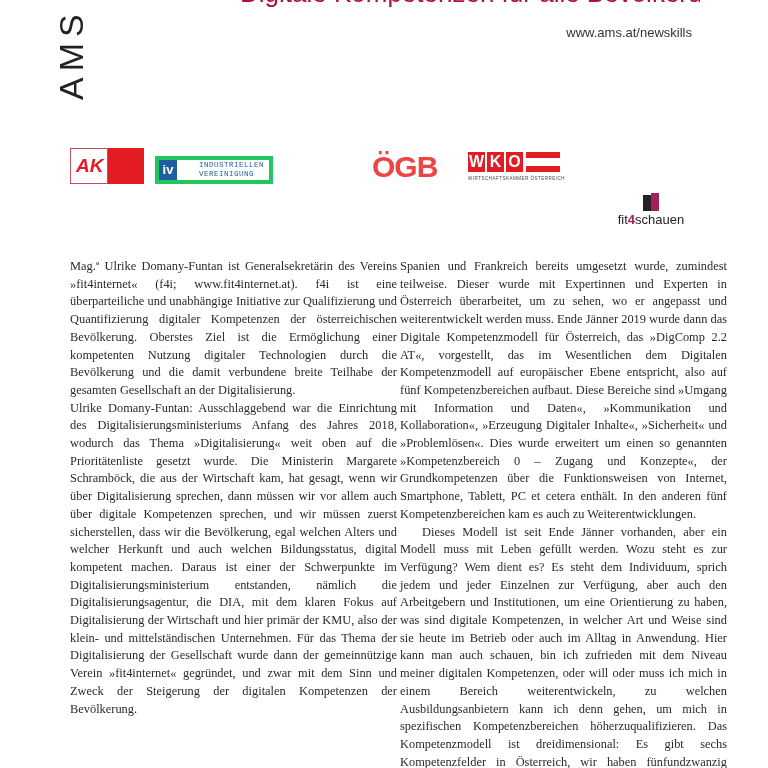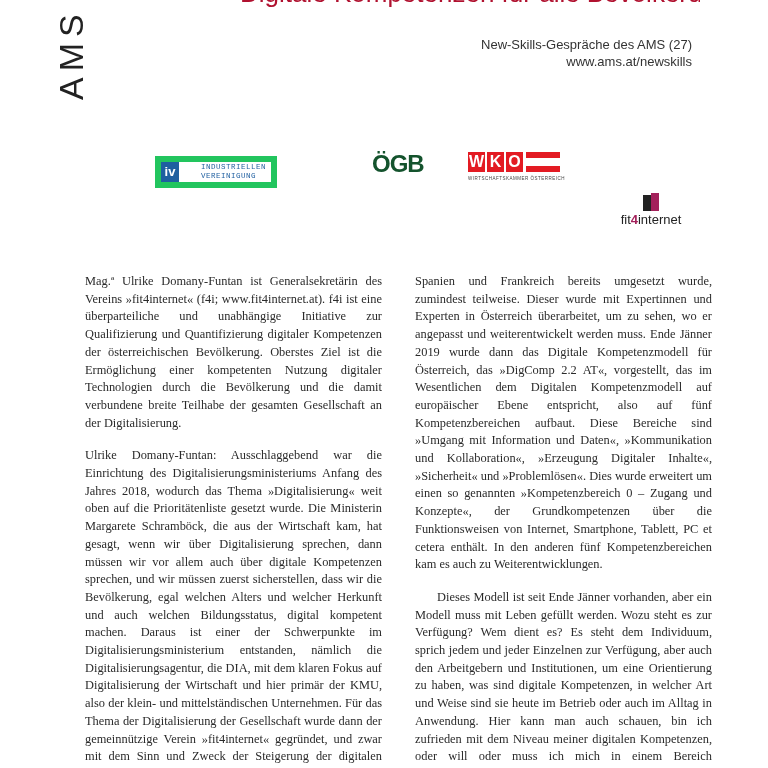--- a/index.html
+++ b/index.html
@@ -25,65 +25,70 @@
     position:absolute; right:76px; top:24px; text-align:right;
     font-family:"Liberation Sans", sans-serif; font-size:13px; color:#333; line-height:17px;
   }
   .header-block .byline { width:440px; }
   .header-block .series { margin-top:12px; }
   .logos { position:absolute; left:70px; top:148px; width:500px; height:40px; }
   .logo-ak { position:absolute; left:0; top:0; width:73px; height:36px; }
   .logo-ak .box { position:absolute; left:0; top:0; width:36px; height:34px; border:1px solid #c0505a; background:#fff; }
   .logo-ak .box span { position:absolute; left:5px; top:6px; font-family:"Liberation Sans", sans-serif; font-weight:bold; font-style:italic; font-size:19px; color:#e31b23; }
   .logo-ak .red { position:absolute; left:38px; top:0; width:36px; height:36px; background:#e31b23; }
-  .logo-iv { position:absolute; left:85px; top:8px; width:110px; height:20px; border:6px solid #22c55e; background:#fff; }
+  .logo-iv { position:absolute; left:85px; top:8px; width:110px; height:20px; border:4px solid #22c55e; background:#fff; }
   .logo-iv .iv { position:absolute; left:0; top:0; width:18px; height:20px; background:#1f5fa0; color:#fff; font-family:"Liberation Sans", sans-serif; font-weight:bold; font-size:13px; text-align:center; line-height:20px; }
   .logo-iv .txt { position:absolute; left:22px; top:1px; font-family:"Liberation Mono", monospace; font-size:7.5px; color:#1f5fa0; line-height:9px; letter-spacing:0.5px;margin-left:18px; }
   .logo-ams { position:absolute; left:205px; top:0; width:70px; height:40px; }
   .logo-ams .ellipse { position:absolute; left:0; top:2px; width:46px; height:22px; background:#1f5fa0; border-radius:50% 40% 50% 60%; }
   .logo-ams .a { position:absolute; left:8px; top:4px; font-family:"Liberation Sans", sans-serif; font-weight:bold; font-size:16px; color:#fff; letter-spacing:-0.5px; }
   .logo-ams .s { position:absolute; left:44px; top:4px; font-family:"Liberation Sans", sans-serif; font-weight:bold; font-size:16px; color:#e31b23; }
   .logo-ams .sub { position:absolute; left:28px; top:26px; font-family:"Liberation Sans", sans-serif; font-size:4px; color:#666; line-height:5px; width:50px; }
-  .logo-ogb { position:absolute; left:302px; top:2px; font-family:"Liberation Sans", sans-serif; font-weight:bold; font-size:24px; color:#14532d; letter-spacing:-1px; }
+  .logo-ogb { position:absolute; left:302px; top:2px; font-family:"Liberation Sans", sans-serif; font-weight:bold; font-size:30px; color:#ef4444; letter-spacing:-1px; }
   .logo-wko { position:absolute; left:398px; top:4px; width:92px; height:32px; }
   .logo-wko .letters { position:absolute; left:0; top:0; display:flex; gap:2px; }
   .logo-wko .letters span { display:block; width:17px; height:20px; background:#e31b23; color:#fff; font-family:"Liberation Sans", sans-serif; font-weight:bold; font-size:16px; text-align:center; line-height:20px; }
   .logo-wko .flag { position:absolute; left:58px; top:0; width:34px; height:20px; }
   .logo-wko .flag div { height:6px; background:#e31b23; margin-bottom:1px; }
   .logo-wko .flag div.w { background:#fff; }
   .logo-wko .sub { position:absolute; left:0; top:24px; font-family:"Liberation Sans", sans-serif; font-size:4.5px; color:#444; letter-spacing:0.5px; white-space:nowrap; }
   .logo-f4i { position:absolute; left:606px; top:193px; width:90px; height:40px; text-align:center; }
   .logo-f4i .icon { position:relative; width:16px; height:18px; margin:0 auto 1px; }
   .logo-f4i .icon .l { position:absolute; left:0; top:2px; width:8px; height:16px; background:#222; }
   .logo-f4i .icon .r { position:absolute; left:8px; top:0; width:8px; height:18px; background:#a3215b; }
   .logo-f4i .name { font-family:"Liberation Sans", sans-serif; font-size:13px; color:#222; }
   .logo-f4i .name b { color:#a3215b; font-weight:bold; }
   .col { position:absolute; top:258px; width:327px; font-size:12.4px; line-height:17.7px; text-align:justify; hyphens:manual; }
   .col.left { left:70px; }
   .col.right { left:400px; }
-  .col p { margin:15px; }
+  .col p { margin:0; }
   .col p.indent { text-indent:22px; }
   .col .q { font-weight:bold; margin-top:16px; }
   .col .speaker { }
 </style>
 </head>
 <body>
 
 <div class="sidetitle">
   <span>AMS info</span>
 </div>
 
 <div class="redtitle">Digitale Kompetenzen für alle Bevölkerung</div>
 
 <div class="header-block">
-  <div class="series">New-Skills-Gespräche des AMS (27)</div>
   <div>www.ams.at/newskills</div>
 </div>
 
 <div class="logos">
+  <div class="logo-ak">
+    <div class="box">
+        <span>AK</span>
+      </div>
+    <div class="red"></div>
+  </div>
   <div class="logo-iv">
     <div class="iv">iv</div>
     <div class="txt">
       <div>INDUSTRIELLEN</div>
       <div>VEREINIGUNG</div>
     </div>
   </div>
   <div class="logo-ogb">ÖGB</div>
   <div class="logo-wko">
     <div class="letters">
@@ -98,21 +103,21 @@
     </div>
     <div class="sub">WIRTSCHAFTSKAMMER ÖSTERREICH</div>
   </div>
 </div>
 
 <div class="logo-f4i">
   <div class="icon">
     <div class="l"></div>
       <div class="r"></div>
   </div>
-  <div class="name"><span>fit</span><b>4</b><span>internet</span></div>
+  <div class="name"><span>fit</span><b>4</b><span>schauen</span></div>
 </div>
 
 <div class="col left">
   <p>Mag.ª Ulrike Domany-Funtan ist Generalsekretärin des Vereins »fit4internet« (f4i; www.fit4internet.at). f4i ist eine überparteiliche und unabhängige Initiative zur Qualifizierung und Quantifizierung digitaler Kompetenzen der österreichischen Bevölkerung. Oberstes Ziel ist die Ermöglichung einer kompetenten Nutzung digitaler Technologien durch die Bevölkerung und die damit verbundene breite Teilhabe der gesamten Gesellschaft an der Digitalisierung.</p>
   <p><span class="speaker">Ulrike Domany-Funtan:</span><span> Ausschlaggebend war die Einrichtung des Digitalisierungsministeriums Anfang des Jahres 2018, wodurch das Thema »Digitalisierung« weit oben auf die Prioritätenliste gesetzt wurde. Die Ministerin Margarete Schramböck, die aus der Wirtschaft kam, hat gesagt, wenn wir über Digitalisierung sprechen, dann müssen wir vor allem auch über digitale Kompetenzen sprechen, und wir müssen zuerst sicherstellen, dass wir die Bevölkerung, egal welchen Alters und welcher Herkunft und auch welchen Bildungsstatus, digital kompetent machen. Daraus ist einer der Schwerpunkte im Digitalisierungsministerium entstanden, nämlich die Digitalisierungsagentur, die DIA, mit dem klaren Fokus auf Digitalisierung der Wirtschaft und hier primär der KMU, also der klein- und mittelständischen Unternehmen. Für das Thema der Digitalisierung der Gesellschaft wurde dann der gemeinnützige Verein »fit4internet« gegründet, und zwar mit dem Sinn und Zweck der Steigerung der digitalen Kompetenzen der Bevölkerung.</span></p>
 
 </div>
 
 <div class="col right">
   <p>Spanien und Frankreich bereits umgesetzt wurde, zumindest teilweise. Dieser wurde mit Expertinnen und Experten in Österreich überarbeitet, um zu sehen, wo er angepasst und weiterentwickelt werden muss. Ende Jänner 2019 wurde dann das Digitale Kompetenzmodell für Österreich, das »DigComp 2.2 AT«, vorgestellt, das im Wesentlichen dem Digitalen Kompetenzmodell auf europäischer Ebene entspricht, also auf fünf Kompetenzbereichen aufbaut. Diese Bereiche sind »Umgang mit Information und Daten«, »Kommunikation und Kollaboration«, »Erzeugung Digitaler Inhalte«, »Sicherheit« und »Problemlösen«. Dies wurde erweitert um einen so genannten »Kompetenzbereich 0 – Zugang und Konzepte«, der Grundkompetenzen über die Funktionsweisen von Internet, Smartphone, Tablett, PC et cetera enthält. In den anderen fünf Kompetenzbereichen kam es auch zu Weiterentwicklungen.</p>

